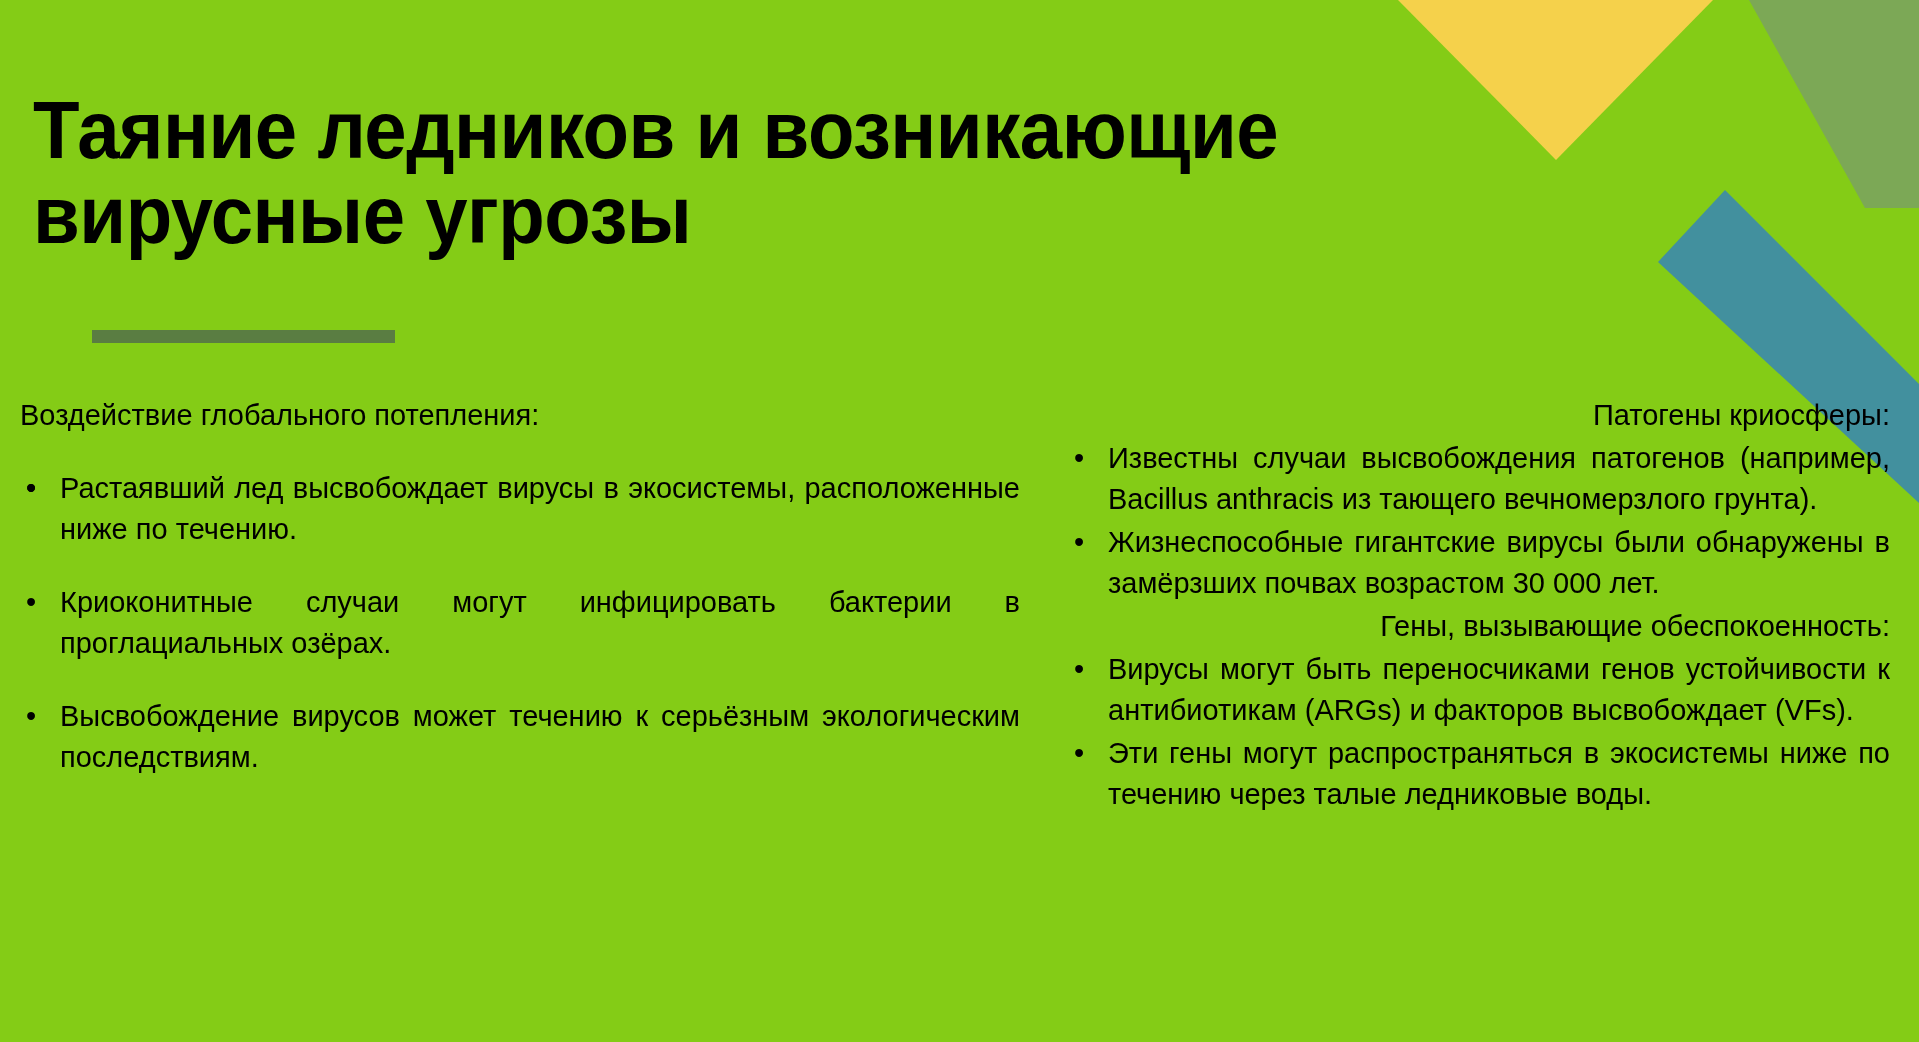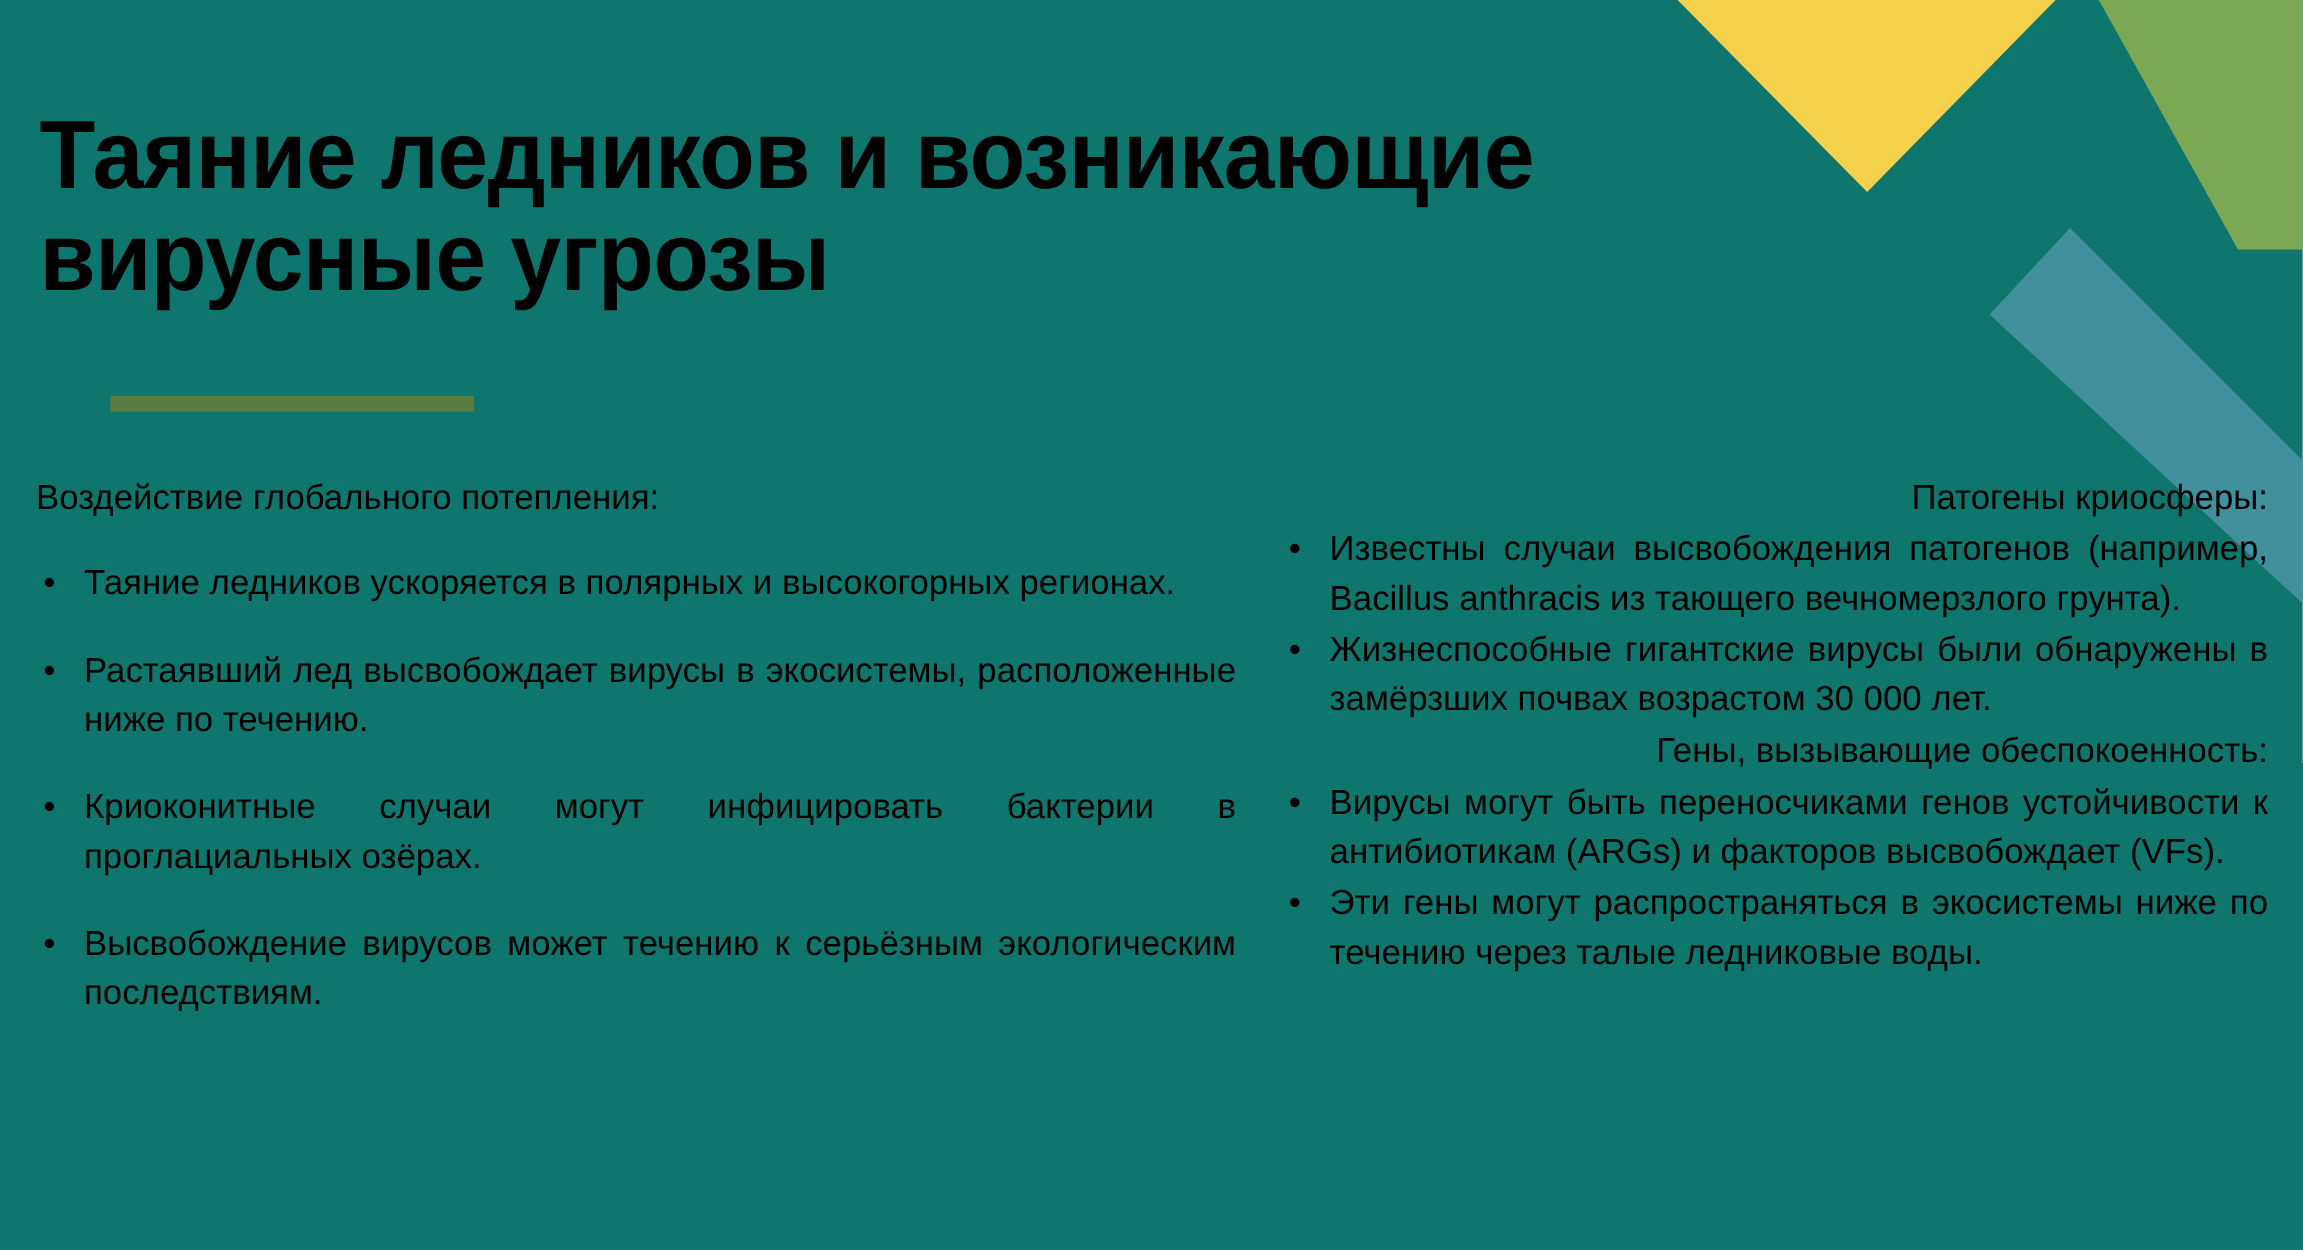--- a/index.html
+++ b/index.html
@@ -8,21 +8,21 @@
     background: #ffffff;
   }
   body {
     font-family: "Liberation Sans", "DejaVu Sans", sans-serif;
     color: #000000;
   }
   #slide {
     position: relative;
     width: 1919px;
     height: 1042px;
-    background: #0f766e;
+    background: #84cc16;
     overflow: hidden;
   }
 
   
   #decor {
     position: absolute;
     left: 0; top: 0;
     width: 1919px;
     height: 1042px;
     pointer-events: none;
@@ -60,21 +60,21 @@
   }
 
   
   .column {
     position: absolute;
     z-index: 2;
     font-size: 29px;
     color: #000000;
   }
   #col-left {
-    left: 30px;
+    left: 20px;
     top: 395px;
     width: 1000px;
   }
   #col-right {
     left: 1068px;
     top: 395px;
     width: 822px;
   }
 
   .lead {
@@ -130,21 +130,20 @@
   </div>
   <div id="title-rule"></div>
 
   <div id="col-left" class="column">
 
     <div class="group">
       <p class="lead">Воздействие глобального потепления:</p>
       <ul class="bullets">
         <li>
           <span class="bullet-dot">•</span>
-          <span>Таяние ледников ускоряется в полярных и высокогорных регионах.</span>
         </li>
         <li>
           <span class="bullet-dot">•</span>
           <span>Растаявший лед высвобождает вирусы в экосистемы, расположенные ниже по течению.</span>
         </li>
       </ul>
     </div>
 
     <div class="group">
       <ul class="bullets">

